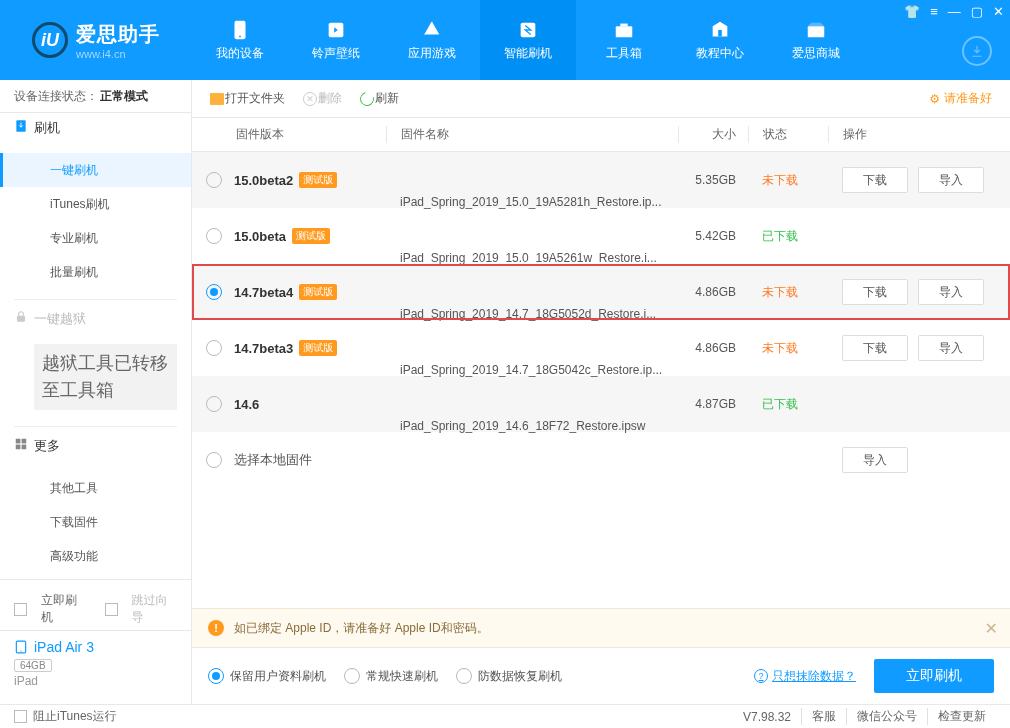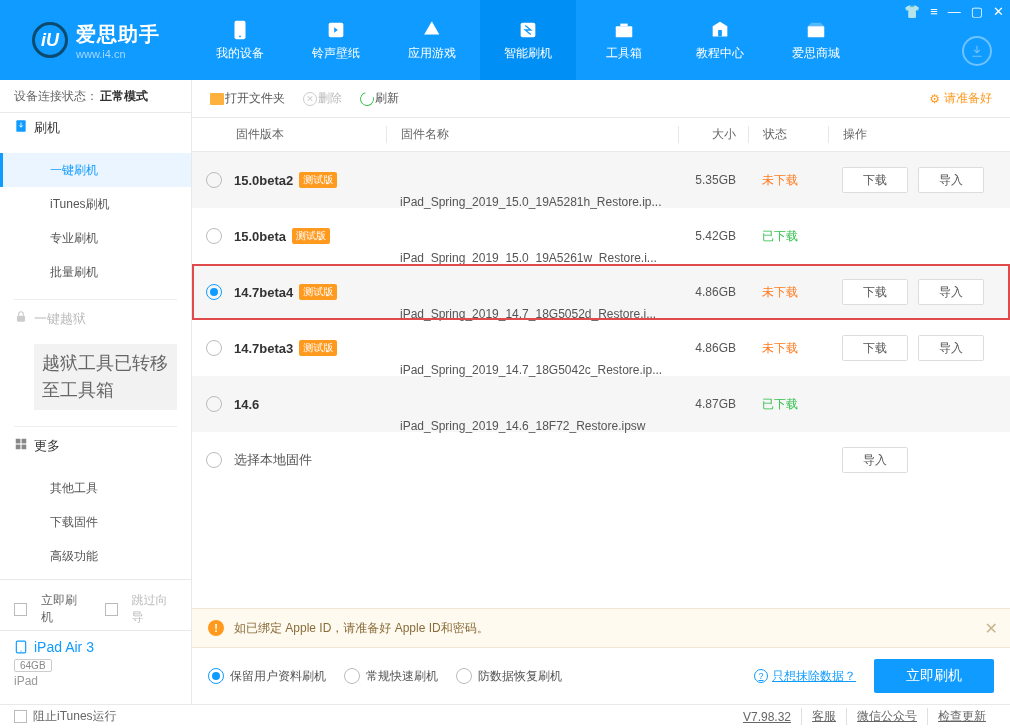--- a/index.html
+++ b/index.html
@@ -87,21 +87,21 @@
 .opt { display: flex; align-items: center; gap: 6px; cursor: pointer; color: #555; }
 .action-bar .spacer { margin-left: auto; }
 .link { color: #0f9bff; text-decoration: underline; cursor: pointer; display: flex; align-items: center; gap: 4px; }
 .q-ico { width: 14px; height: 14px; border: 1.2px solid #0f9bff; border-radius: 50%; display: flex; align-items: center; justify-content: center; font-size: 9px; color: #0f9bff; }
 .primary-btn { background: #0f9bff; color: #fff; width: 120px; height: 34px; display: flex; align-items: center; justify-content: center; font-size: 14px; border-radius: 2px; cursor: pointer; }
 
 
 .footer { height: 24px; border-top: 1px solid #e8e8e8; display: flex; align-items: center; padding: 0 14px; font-size: 12px; color: #666; gap: 6px; }
 .footer .seg { padding: 0 10px; border-left: 1px solid #e0e0e0; cursor: pointer; }
 .footer .seg:first-of-type { border-left: none; }
-.footer-right { margin-left: auto; display: flex; align-items: center; text-decoration: underline; }
+.footer-right { margin-left: auto; display: flex; align-items: center; }
 </style>
 </head>
 <body>
 
 <div class="header">
   <div class="logo-area">
     <div class="logo-circle">iU</div>
     <div class="logo-text">
       <span class="logo-main">爱思助手</span>
       <span class="logo-sub">www.i4.cn</span>

